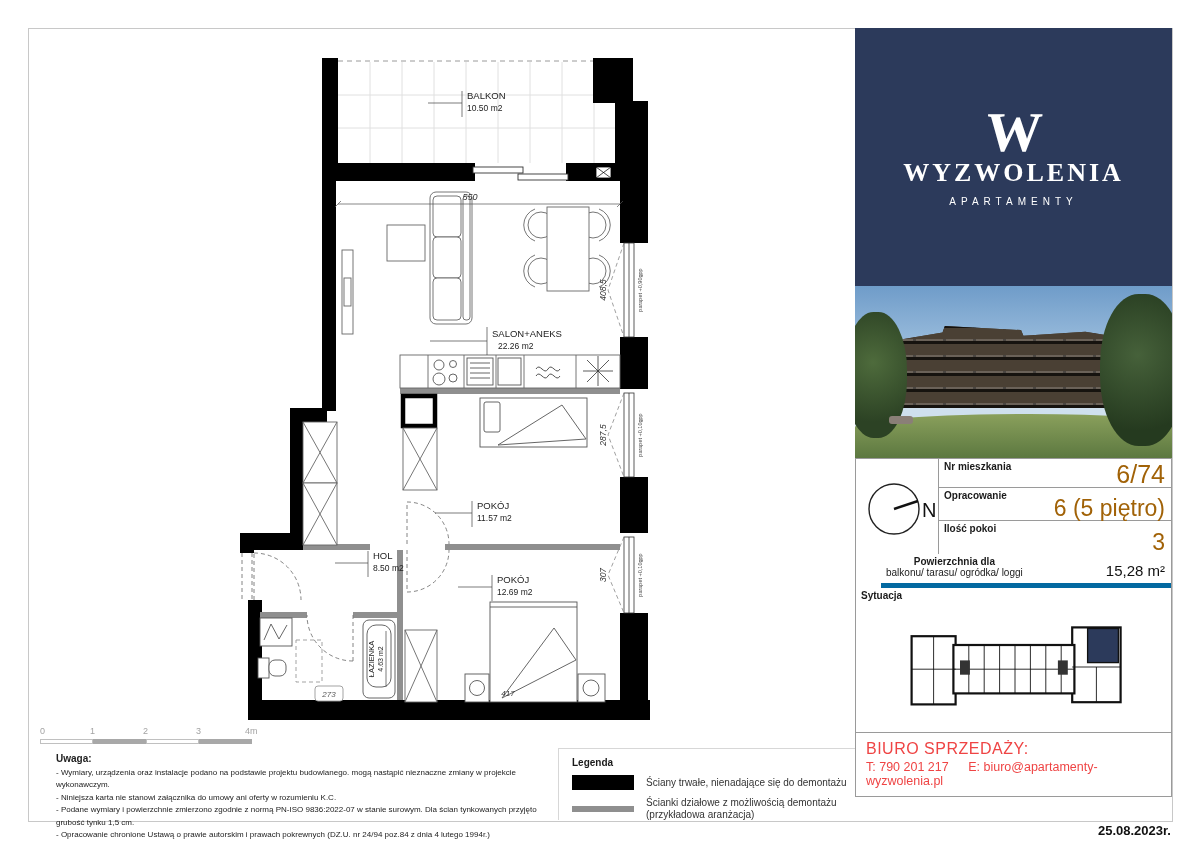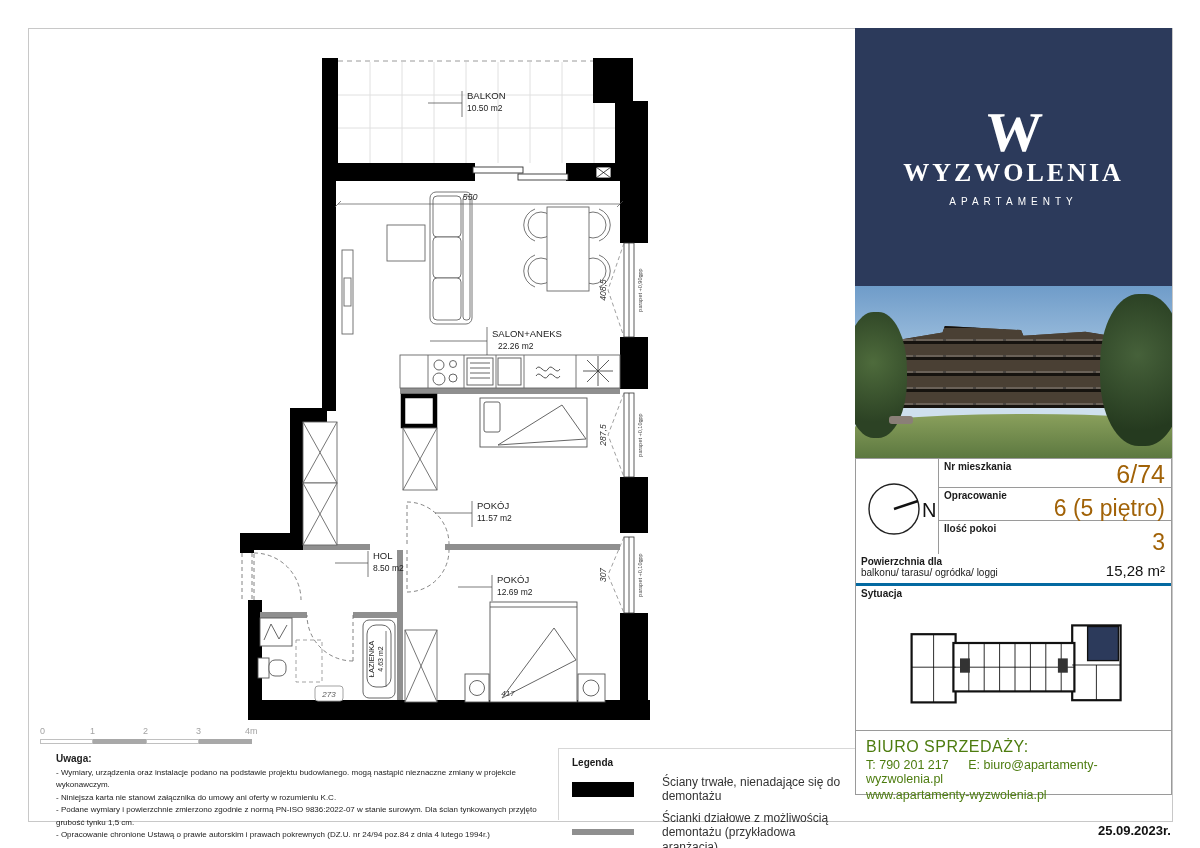--- a/index.html
+++ b/index.html
@@ -19,21 +19,21 @@
   .uwaga{position:absolute;left:56px;top:753px;width:508px;color:#222;}
   .uwaga .t{font-size:10px;font-weight:bold;margin-bottom:3px;}
   .uwaga .i{font-size:8px;line-height:1.55;}
   .vline{position:absolute;left:558px;top:748px;width:1px;height:72px;background:#d7d7d7;}
   .hline{position:absolute;left:558px;top:748px;width:297px;height:1px;background:#d7d7d7;}
   .legend{position:absolute;left:572px;top:757px;width:278px;}
   .legend .t{font-size:10px;font-weight:bold;margin-bottom:7px;color:#1a1a1a;}
   .legend .row{display:flex;align-items:center;margin-bottom:7px;}
   .legend .swb{width:62px;height:15px;background:#000;flex:0 0 62px;}
   .legend .swg{width:62px;height:6px;background:#8f8f8f;flex:0 0 62px;}
-  .legend .lt{font-size:12px;color:#333;margin-left:28px;line-height:1.2;}
+  .legend .lt{font-size:10px;color:#333;margin-left:12px;line-height:1.2;}
 
   
   .panel{position:absolute;left:855px;top:28px;width:317px;height:792px;}
   .brand{height:258px;background:#2c3a5b;color:#fff;text-align:center;
          display:flex;flex-direction:column;justify-content:center;align-items:center;}
   .monogram{font-family:"Liberation Serif",serif;font-size:56px;line-height:0.9;
          font-weight:bold;transform:skewX(-4deg);}
   .brandname{font-family:Liberation Serif, serif;font-size:26px;letter-spacing:3px;
          font-weight:bold;}
   .brandsub{font-size:10px;letter-spacing:5px;margin-top:8px;}
@@ -51,34 +51,34 @@
         background:radial-gradient(circle at 45% 40%,#46613a,#253a1f 74%);}
   .car{position:absolute;left:34px;bottom:34px;width:24px;height:8px;background:#8a7f77;border-radius:3px;}
   .ptable{border:1px solid #9a9a9a;border-top:1px solid #9a9a9a;box-sizing:border-box;background:#fff;}
   .itop{display:flex;height:95px;}
   .ccell{width:82px;border-right:1px solid #9a9a9a;flex:0 0 82px;position:relative;}
   .rows{flex:1;}
   .irow{position:relative;box-sizing:border-box;border-bottom:1px solid #9a9a9a;}
   .irow.r1{height:29px;}
   .irow.r2{height:33px;}
   .irow.r3{height:33px;border-bottom:none;}
-  .ilabel{position:absolute;top:2px;left:5px;font-size:10px;font-weight:bold;color:#1a1a1a;}
+  .ilabel{position:absolute;top:2px;left:5px;font-size:10px;font-weight:bold;color:#1a1a1a;text-align:center;}
   .ival{position:absolute;right:6px;bottom:0px;line-height:1;color:#a16207;white-space:nowrap;}
   .v1{font-size:25px;}
   .v2{font-size:23px;}
   .v3{font-size:23px;}
   .arow{position:relative;height:31px;border-top:1px solid #9a9a9a;border-bottom:1px solid #9a9a9a;}
   .arow .ilabel{top:3px;line-height:1.25;}
   .aval{position:absolute;right:6px;bottom:1px;font-size:25px;line-height:1;color:#111;}
   .aval .unit{font-size:12px;}
-  .brow{position:relative;height:29px;border-bottom:3px solid #0369a1;}
+  .brow{position:relative;height:29px;border-bottom:5px solid #0369a1;margin-left:25px;}
   .brow .l2{font-weight:normal;font-size:10px;display:block;}
   .bval{position:absolute;right:6px;bottom:4px;font-size:15px;color:#111;}
   .sytcell{position:relative;height:144px;border-bottom:1px solid #9a9a9a;}
-  .biuro{height:63px;box-sizing:border-box;padding:7px 10px;color:#4d7c0f;}
+  .biuro{height:63px;box-sizing:border-box;padding:7px 10px;color:#ef4444;}
   .btitle{font-size:16px;letter-spacing:.5px;}
   .bline{font-size:12.5px;margin-top:2px;}
   .bline .ph{margin-right:16px;}
   .date{position:absolute;left:900px;top:823px;width:271px;text-align:right;
         font-size:13px;font-weight:bold;color:#111;}
 </style>
 </head>
 <body>
 
 <div class="stage">
@@ -453,19 +453,18 @@
           <rect x="139" y="44" width="9" height="13" fill="#333"></rect>
           <rect x="166" y="15" width="28" height="31" fill="#2c3a5b" stroke="#111" stroke-width="1.2"></rect>
         </svg>
       </div>
       <div class="biuro">
         <div class="btitle">BIURO SPRZEDAŻY:</div>
         <div class="bline">
           <span class="ph">T: 790 201 217</span>
           <span>E: biuro@apartamenty-wyzwolenia.pl</span>
         </div>
-        <div class="bline">www.apartamenty-wyzwolenia.pl</div>
       </div>
     </div>
   </div>
 
-  <div class="date">25.09.2023r.</div>
+  <div class="date">25.08.2023r.</div>
 </div>
 
 </body></html>

